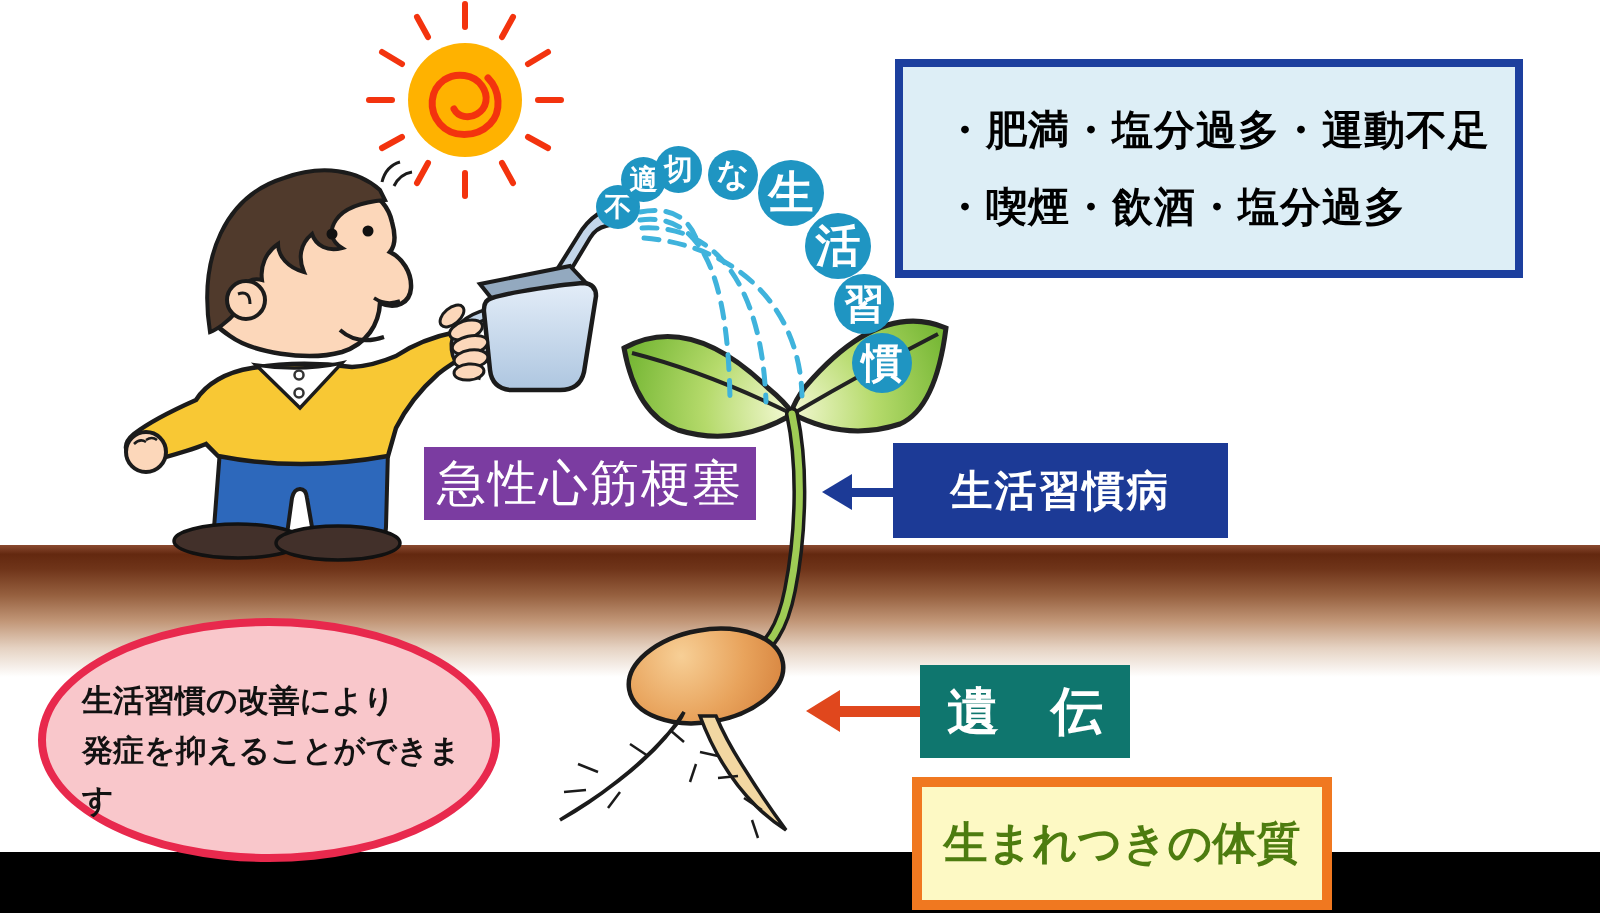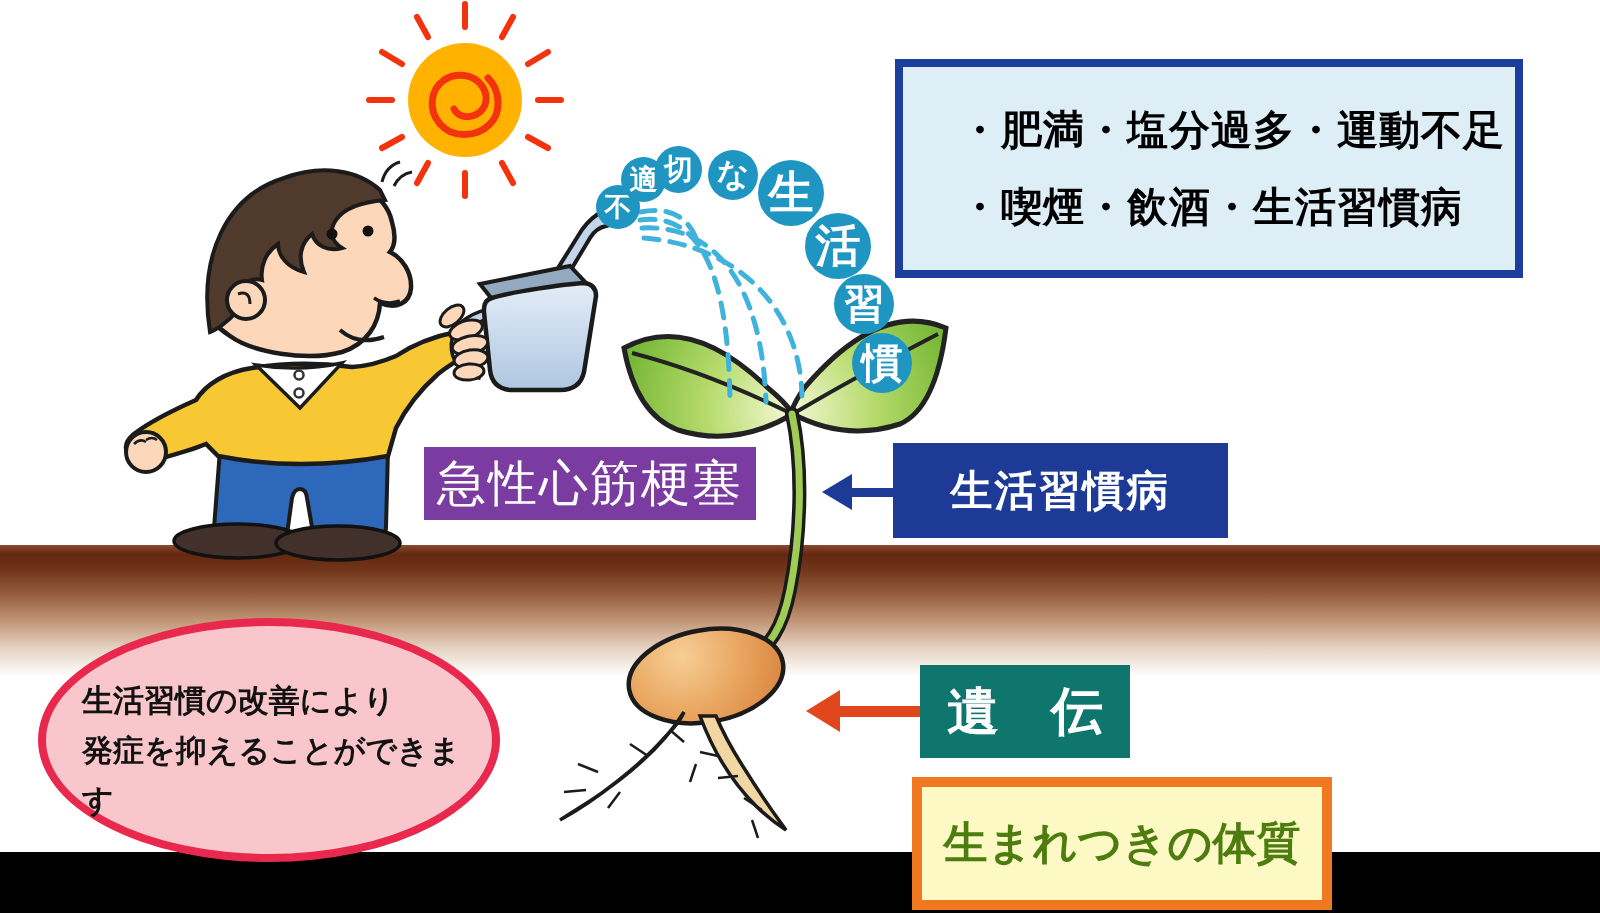--- a/index.html
+++ b/index.html
@@ -16,21 +16,21 @@
   
   .note-ellipse{
     position:absolute;left:38px;top:618px;width:462px;height:244px;z-index:3;
     background:#f9c7cb;border:8px solid #e8294d;border-radius:50%;box-sizing:border-box;
   }
   .note-ellipse .lines{padding:50px 0 0 36px;font-size:31px;line-height:50px;font-weight:800;color:#121212;}
   
   .info-box{
     position:absolute;left:895px;top:59px;width:628px;height:219px;z-index:3;
     background:#ddeef6;border:8px solid #1c3f9e;box-sizing:border-box;
-    display:flex;flex-direction:column;justify-content:center;gap:22px;padding-left:56px;
+    display:flex;flex-direction:column;justify-content:center;gap:22px;padding-left:41px;
     font-size:41px;font-weight:800;color:#000;letter-spacing:1px;
   }
   
   .lbl{position:absolute;z-index:3;display:flex;align-items:center;justify-content:center;box-sizing:border-box;}
   .lbl-purple{left:424px;top:447px;width:332px;height:73px;background:#7b3ca1;color:#fff;font-size:49px;font-weight:500;letter-spacing:2px;}
   .lbl-navy{left:893px;top:443px;width:335px;height:95px;background:#1c3a96;color:#fff;font-size:42px;font-weight:800;letter-spacing:2px;}
   .lbl-orange{left:920px;top:665px;width:210px;height:93px;background:#0f766e;color:#fff;font-size:52px;font-weight:800;}
   .lbl-yellow{left:912px;top:777px;width:420px;height:133px;background:#fdf9c4;border:10px solid #f07820;color:#4d7c0f;font-size:44px;font-weight:800;}
   
   .arrow{position:absolute;z-index:3;}
@@ -167,21 +167,21 @@
     <g fill="none" stroke="#3fb3dc" stroke-width="5" stroke-dasharray="15 11" stroke-linecap="round">
       <path d="M 640 212 Q 682 204 696 238"></path>
       <path d="M 640 220 C 700 212 728 272 730 400"></path>
       <path d="M 642 228 C 716 224 762 286 766 402"></path>
       <path d="M 644 238 C 740 246 800 310 802 396"></path>
     </g>
   </svg>
 
   <div class="info-box">
     <div>・肥満・塩分過多・運動不足</div>
-    <div>・喫煙・飲酒・生活習慣病</div>
+    <div>・喫煙・飲酒・塩分過多</div>
   </div>
 
   <div class="bubble b0">不</div>
   <div class="bubble b1">適</div>
   <div class="bubble b2">切</div>
   <div class="bubble b3">な</div>
   <div class="bubble b4">生</div>
   <div class="bubble b5">活</div>
   <div class="bubble b6">習</div>
   <div class="bubble b7">慣</div>

